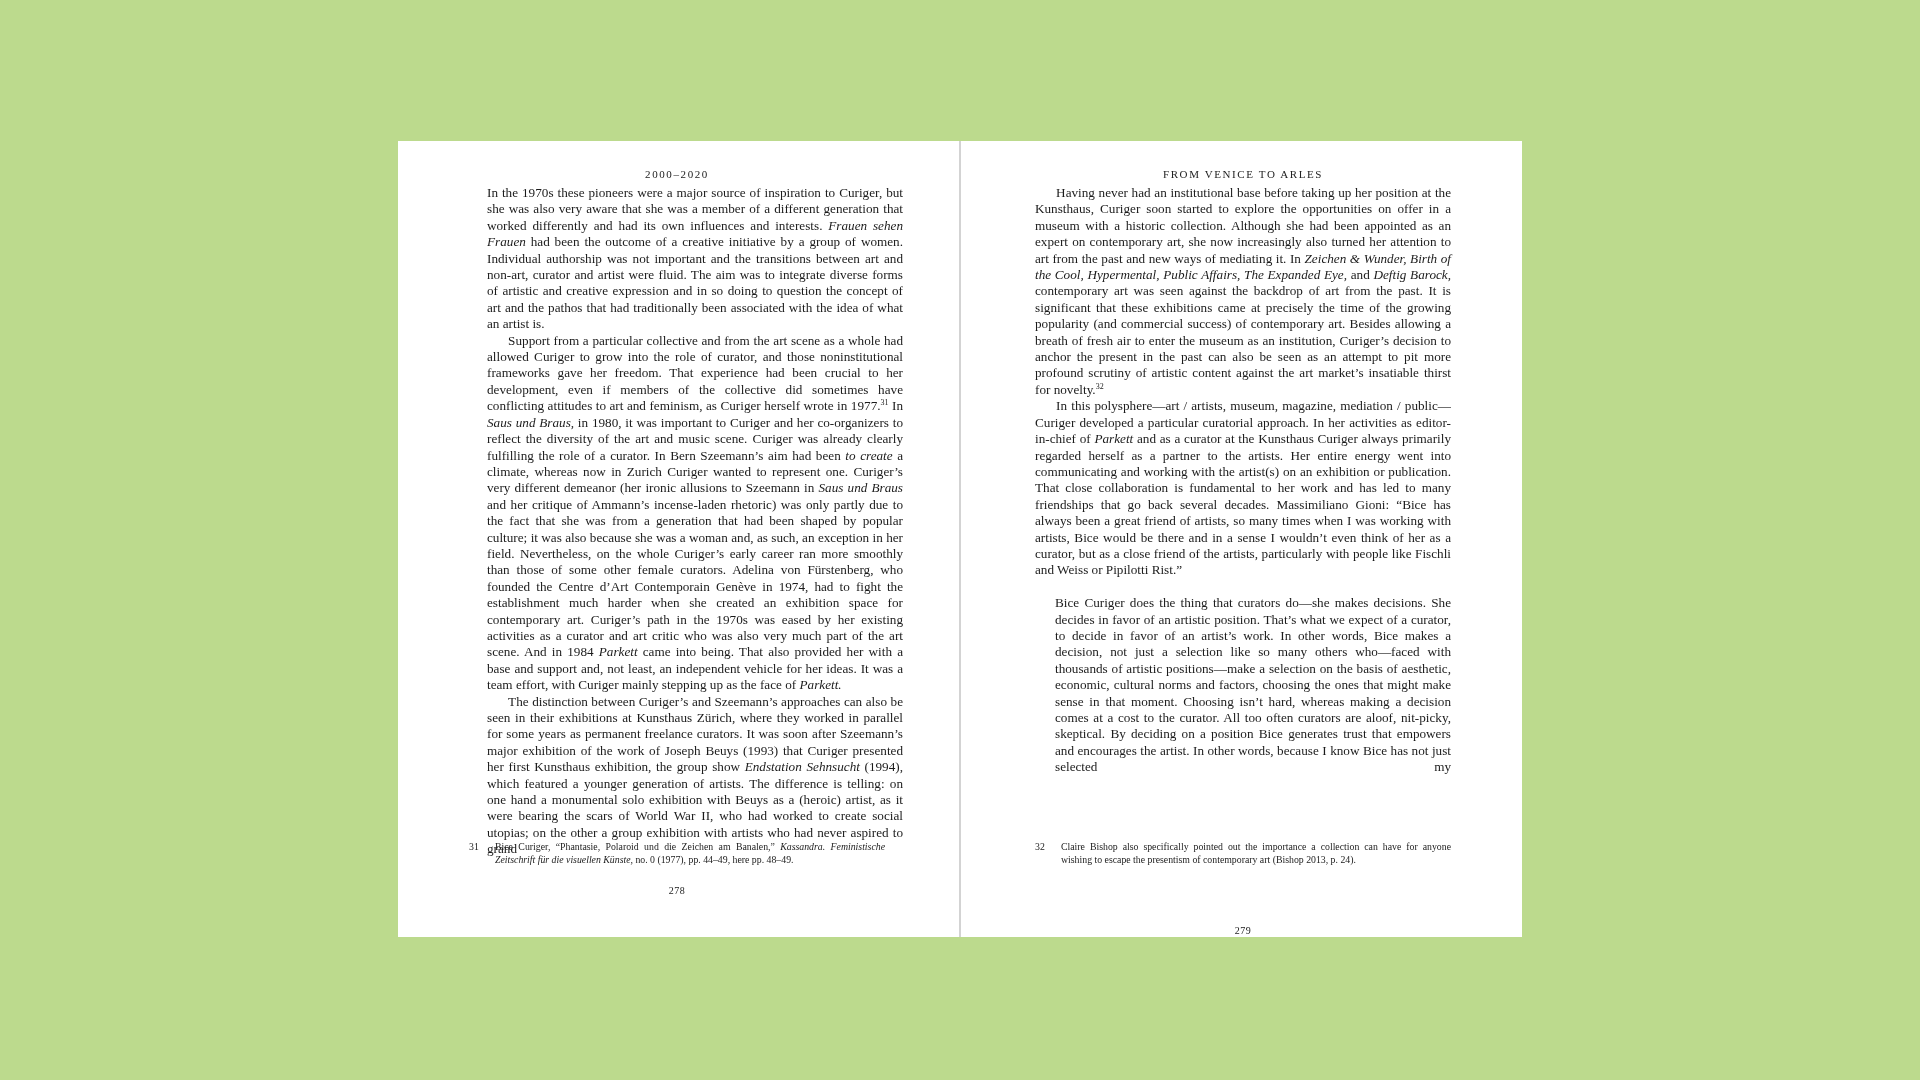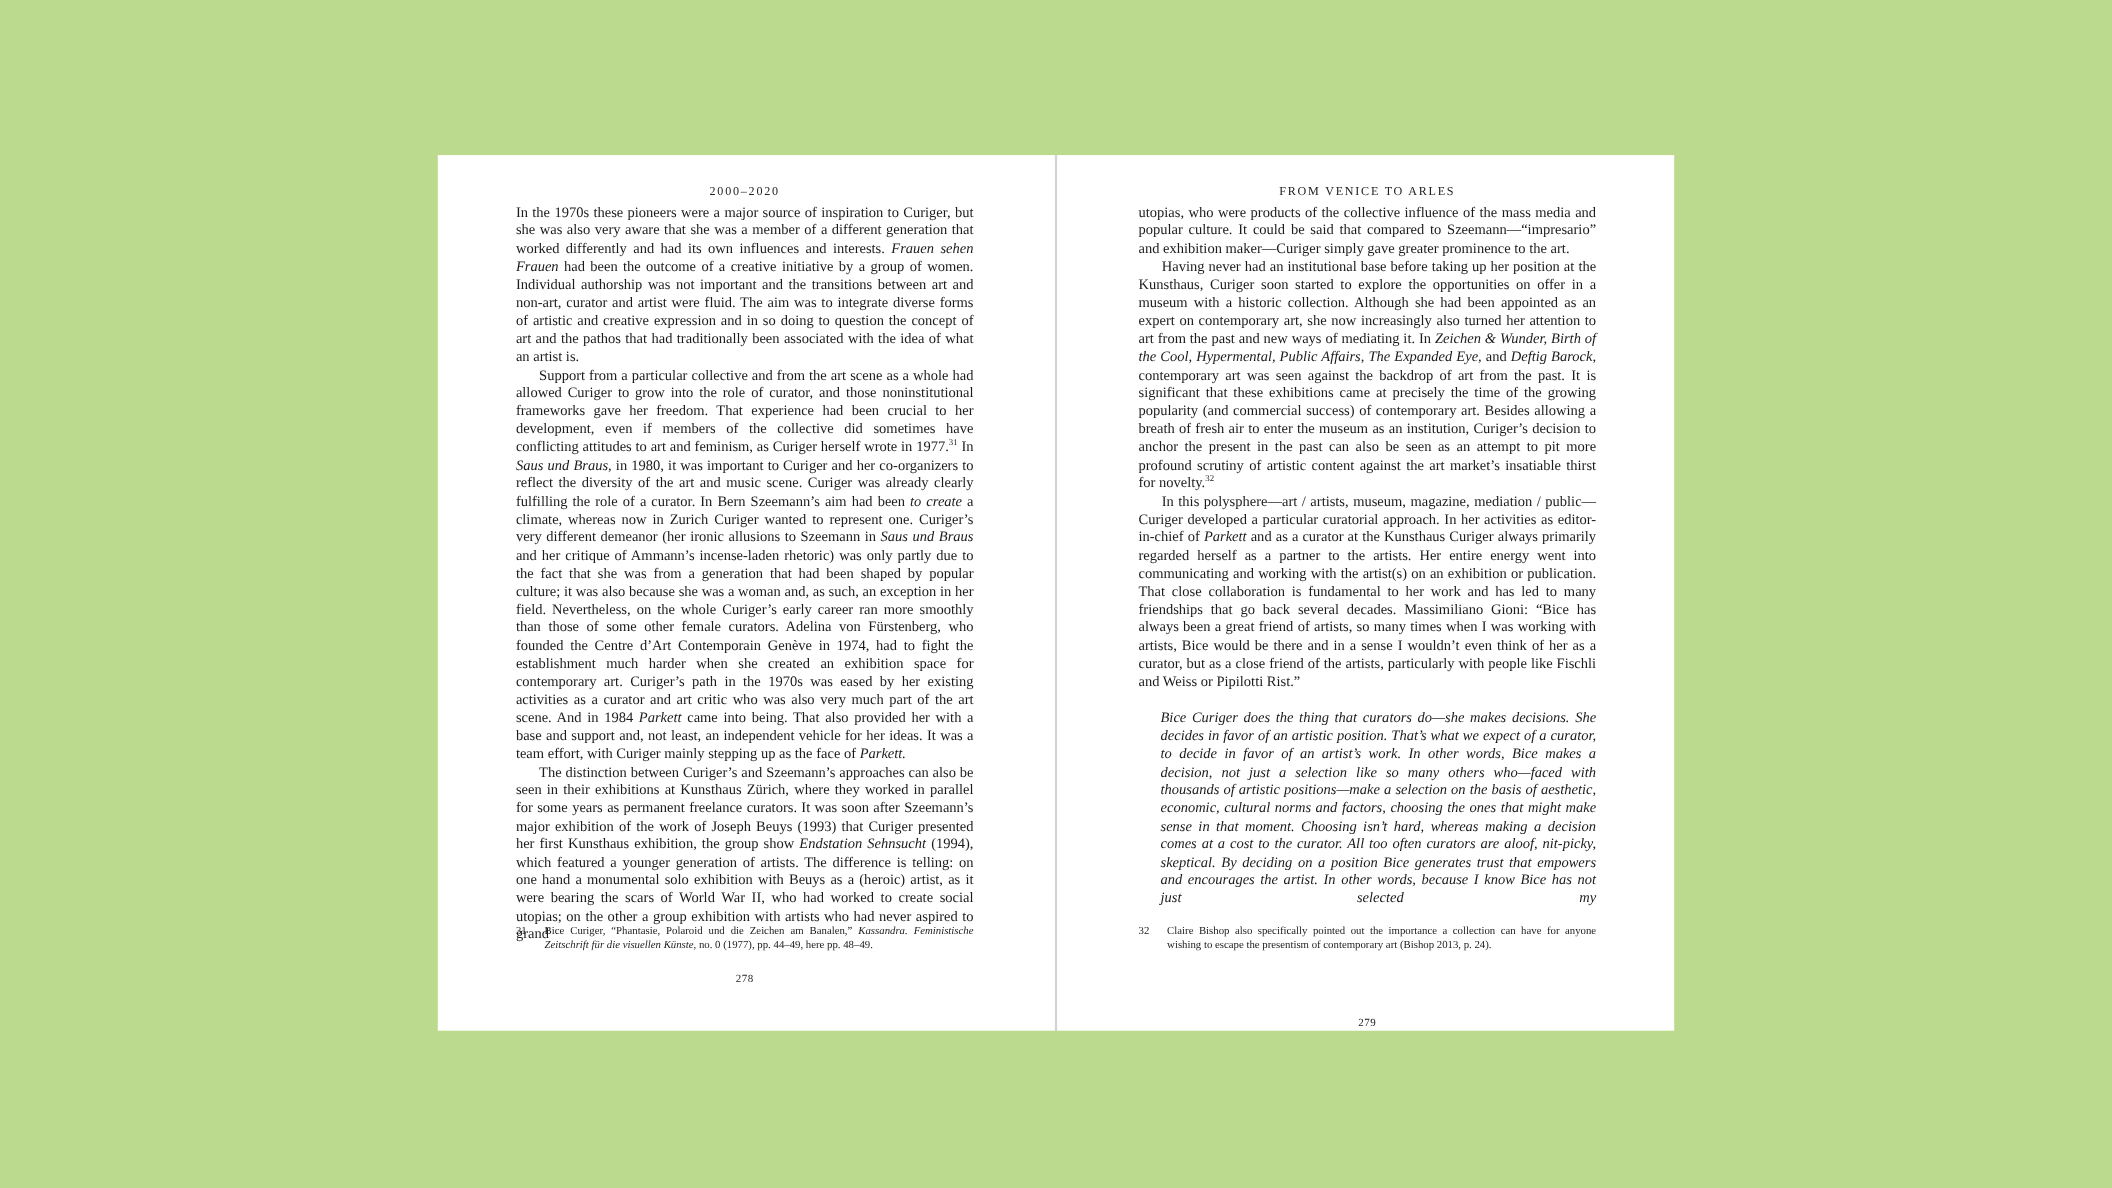--- a/index.html
+++ b/index.html
@@ -37,25 +37,25 @@
   .body-col {
     position: absolute;
     top: 44px;
     width: 416px;
     font-size: 13.2px;
     line-height: 16.4px;
     text-align: justify;
     hyphens: auto;
     -webkit-hyphens: auto;
   }
-  .page.left  .body-col { left: 71px; font-family: Liberation Serif, serif; }
+  .page.left  .body-col { left: 89px; font-family: Liberation Serif, serif; }
   .page.right .body-col { left: 74px; }
   .para.indent { text-indent: 1.6em; }
   .para.spaced { margin-top: 16.4px; }
-  .para.quote  { margin-left: 20px; margin-top: 16.4px; font-style: italic; }
+  .para.quote  { margin-left: 20px; margin-top: 16.4px; }
   .para.runon  { text-align-last: justify; }
   .para em { font-style: italic; }
   .para sup, .fn-text sup {
     font-size: 8px;
     vertical-align: super;
     line-height: 0;
   }
   .footnotes {
     position: absolute;
     top: 700px;
@@ -100,21 +100,20 @@
           </div>
         </div>
       <div class="folio">278</div>
     </section>
 
     <div class="spine"></div>
 
     <section class="page right">
       <div class="running-head">FROM VENICE TO ARLES</div>
       <div class="body-col" id="body-right">
-          <p class="para first"><span>utopias, who were products of the collective influence of the mass media and popular culture. It could be said that compared to Szeemann—“impresario” and exhibition maker—Curiger simply gave greater prominence to the art.</span></p>
           <p class="para indent"><span>Having never had an institutional base before taking up her position at the Kunsthaus, Curiger soon started to explore the opportunities on offer in a museum with a historic collection. Although she had been appointed as an expert on contemporary art, she now increasingly also turned her attention to art from the past and new ways of mediating it. In </span><em>Zeichen &amp; Wunder, Birth of the Cool, Hypermental, Public Affairs, The Expanded Eye,</em><span> and </span><em>Deftig Barock,</em><span> contemporary art was seen against the backdrop of art from the past. It is significant that these exhibitions came at precisely the time of the growing popularity (and commercial success) of contemporary art. Besides allowing a breath of fresh air to enter the museum as an institution, Curiger’s decision to anchor the present in the past can also be seen as an attempt to pit more profound scrutiny of artistic content against the art market’s insatiable thirst for novelty.</span><sup>32</sup></p>
           <p class="para indent"><span>In this polysphere—art / artists, museum, magazine, mediation / public—Curiger developed a particular curatorial approach. In her activities as editor-in-chief of </span><em>Parkett</em><span> and as a curator at the Kunsthaus Curiger always primarily regarded herself as a partner to the artists. Her entire energy went into communicating and working with the artist(s) on an exhibition or publication. That close collaboration is fundamental to her work and has led to many friendships that go back several decades. Massimiliano Gioni: “Bice has always been a great friend of artists, so many times when I was working with artists, Bice would be there and in a sense I wouldn’t even think of her as a curator, but as a close friend of the artists, particularly with people like Fischli and Weiss or Pipilotti Rist.”</span></p>
           <p class="para quote runon"><span>Bice Curiger does the thing that curators do—she makes decisions. She decides in favor of an artistic position. That’s what we expect of a curator, to decide in favor of an artist’s work. In other words, Bice makes a decision, not just a selection like so many others who—faced with thousands of artistic positions—make a selection on the basis of aesthetic, economic, cultural norms and factors, choosing the ones that might make sense in that moment. Choosing isn’t hard, whereas making a decision comes at a cost to the curator. All too often curators are aloof, nit-picky, skeptical. By deciding on a position Bice generates trust that empowers and encourages the artist. In other words, because I know Bice has not just selected my</span></p>
         </div>
       <div class="footnotes" id="fn-right">
           <div class="footnote">
             <span class="fn-num">32</span>
             <div class="fn-text"><span>Claire Bishop also specifically pointed out the importance a collection can have for anyone wishing to escape the presentism of contemporary art (Bishop 2013, p. 24).</span></div>
           </div>
         </div>

